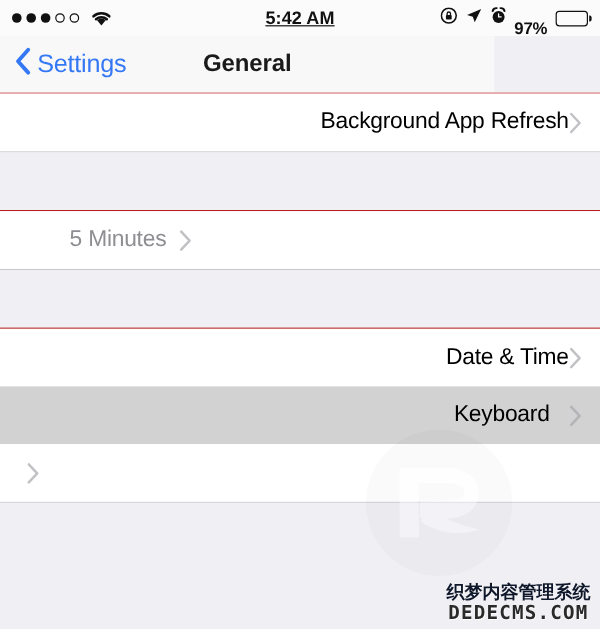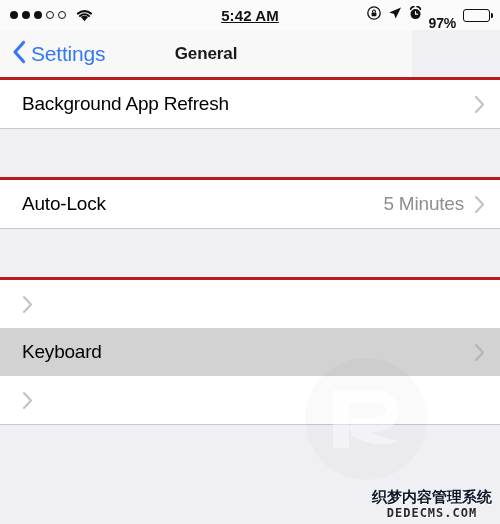--- a/index.html
+++ b/index.html
@@ -136,41 +136,42 @@
     letter-spacing: -0.2px;
   }
   .nav-title {
     position: absolute;
     left: 0;
     right: 0;
     top: 0;
     height: 47px;
     line-height: 47px;
     text-align: center;
-    font-size: 17px;
+    font-size: 20px;
     font-weight: bold;
     color: #1a1a1a;
     letter-spacing: -0.1px;
   }
 
   
   .content {
     position: absolute;
     top: 77px;
     left: 0;
     width: 500px;
     height: 447px;
     background: #efeff4;
     overflow: hidden;
   }
 
   .group {
     background: #ffffff;
-    border-top: 3px solid #b91c1c;
+    border-top: 1px solid #b91c1c;
     border-bottom: 1px solid #c8c7cc;
+    text-align: right;
   }
   .gap {
     background: #efeff4;
   }
   .gap-1 { height: 48px; }
   .gap-2 { height: 48px; }
   .gap-3 { height: 24px; }
 
   .row {
     position: relative;
@@ -243,21 +244,21 @@
   .wm-cn {
     font-size: 15px;
     font-weight: bold;
     color: #0f172a;
     letter-spacing: 0px;
     display: block;
     font-family: "DejaVu Sans", sans-serif;
     text-shadow: 0.6px 0.6px 0 #ffffff;
   }
   .wm-en {
-    font-size: 12px;
+    font-size: 16px;
     font-weight: bold;
     color: #2a2a2a;
     letter-spacing: 1px;
     display: block;
     margin-top: 2px;
     font-family: "DejaVu Sans Mono", monospace;
     text-shadow: 0.6px 0.6px 0 #ffffff;
   }
 </style>
 </head>
@@ -334,34 +335,34 @@
             <path d="M2 2 L9 9.5 L2 17" fill="none" stroke="#c2c2c6" stroke-width="2.1" stroke-linecap="round" stroke-linejoin="round"></path>
           </svg>
         </span>
       </div>
     </div>
 
     <div class="gap gap-1"></div>
 
     <div class="group">
       <div class="row">
-        <span class="row-label">Auto-Lock</span>
         <span class="row-value">5 Minutes</span>
         <span class="chevron">
           <svg width="11" height="19" viewBox="0 0 11 19">
             <path d="M2 2 L9 9.5 L2 17" fill="none" stroke="#c2c2c6" stroke-width="2.1" stroke-linecap="round" stroke-linejoin="round"></path>
           </svg>
         </span>
       </div>
     </div>
 
     <div class="gap gap-2"></div>
 
     <div class="group">
       <div class="row">
+        <span class="row-label">Date &amp; Time</span>
         <span class="chevron">
           <svg width="11" height="19" viewBox="0 0 11 19">
             <path d="M2 2 L9 9.5 L2 17" fill="none" stroke="#c2c2c6" stroke-width="2.1" stroke-linecap="round" stroke-linejoin="round"></path>
           </svg>
         </span>
       </div>
       <div class="row selected">
         <span class="row-label">Keyboard</span>
         <span class="chevron">
           <svg width="11" height="19" viewBox="0 0 11 19">

